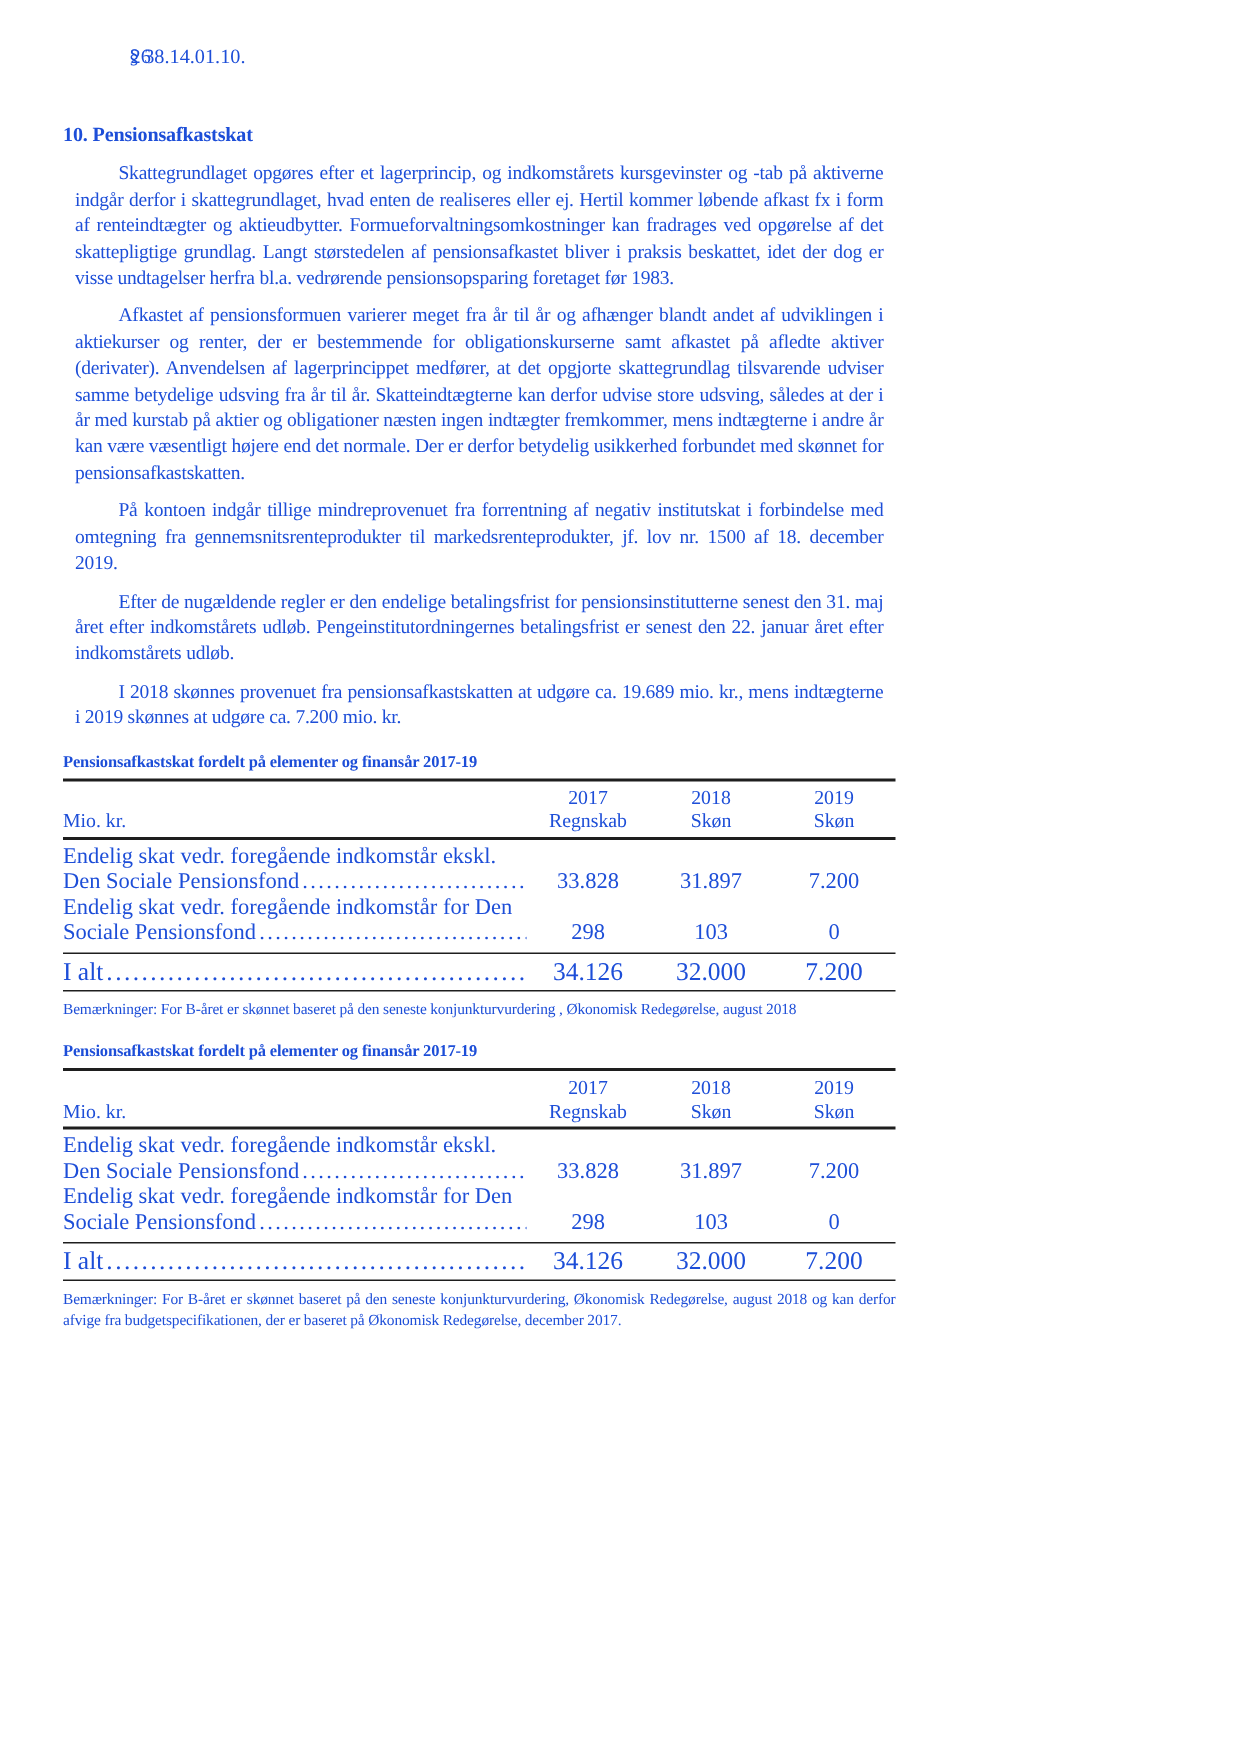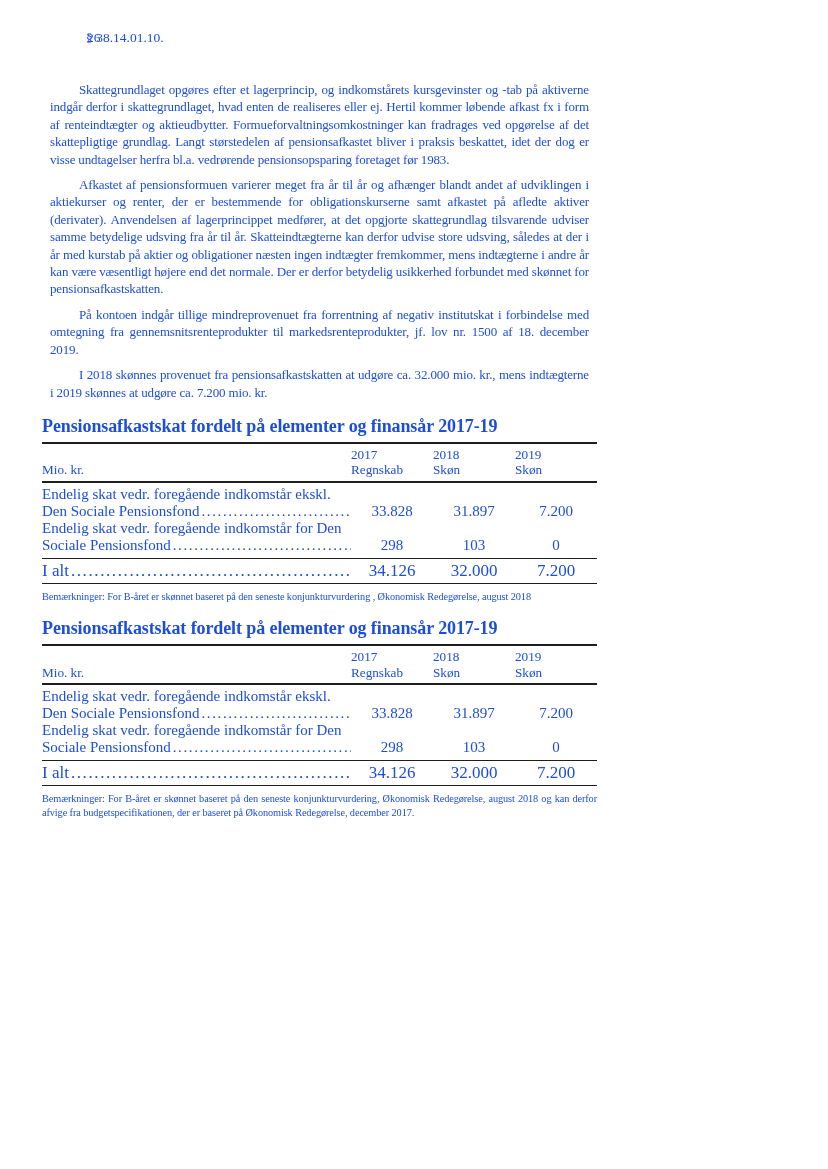--- a/index.html
+++ b/index.html
@@ -39,36 +39,36 @@
     font-size: 13px;
     line-height: 17.4px;
     letter-spacing: -0.15px;
     text-align: justify;
     text-indent: 29px;
     margin: 8px;
   }
   
   .table-block { margin-top: 15px; }
   .t-title {
-    font-size: 18px;
+    font-size: 11px;
     font-weight: bold;
     letter-spacing: -0.1px;
     margin: 0 0 5px 0;
   }
   .t-rule  { height: 0; border-top: 2px solid #1e1e1e; }
   .t-rule-thin { height: 0; border-top: 1.6px solid #1e1e1e; }
   .t-head {
     display: flex;
     align-items: flex-end;
     padding: 3px 0 3px 0;
     font-size: 13.2px;
     line-height: 15.5px;
   }
   .t-unit { flex: 1; }
-  .t-col-h { width: 82px; }
+  .t-col-h { width: 82px; text-align: center; }
   .t-body { padding: 3px 0 4px 0; font-size: 15px; line-height: 17px; }
   .t-row { display: flex; align-items: flex-end; }
   .t-label { width: 309px; }
   .t-label-line1 { white-space: nowrap; }
   .t-label-line2 { display: flex; align-items: flex-end; white-space: nowrap; }
   .dots {
     flex: 1;
     overflow: hidden;
     white-space: nowrap;
     margin-left: 2px;
@@ -91,25 +91,27 @@
 <body>
 
 <div class="page">
   <div class="content">
 
     <div class="page-header">
       <span class="page-number">26</span>
       <span class="section-header">§ 38.14.01.10.</span>
     </div>
 
+    <p class="doc-heading">10. Pensionsafkastskat</p>
 
     <p class="para">Skattegrundlaget opgøres efter et lagerprincip, og indkomstårets kursgevinster og -tab på aktiverne indgår derfor i skattegrundlaget, hvad enten de realiseres eller ej. Hertil kommer løbende afkast fx i form af renteindtægter og aktieudbytter. Formueforvaltningsomkostninger kan fradrages ved opgørelse af det skattepligtige grundlag. Langt størstedelen af pensionsafkastet bliver i praksis beskattet, idet der dog er visse undtagelser herfra bl.a. vedrørende pensionsopsparing foretaget før 1983.</p>
     <p class="para">Afkastet af pensionsformuen varierer meget fra år til år og afhænger blandt andet af udviklingen i aktiekurser og renter, der er bestemmende for obligationskurserne samt afkastet på afledte aktiver (derivater). Anvendelsen af lagerprincippet medfører, at det opgjorte skattegrundlag tilsvarende udviser samme betydelige udsving fra år til år. Skatteindtægterne kan derfor udvise store udsving, således at der i år med kurstab på aktier og obligationer næsten ingen indtægter fremkommer, mens indtægterne i andre år kan være væsentligt højere end det normale. Der er derfor betydelig usikkerhed forbundet med skønnet for pensionsafkastskatten.</p>
     <p class="para">På kontoen indgår tillige mindreprovenuet fra forrentning af negativ institutskat i forbindelse med omtegning fra gennemsnitsrenteprodukter til markedsrenteprodukter, jf. lov nr. 1500 af 18. december 2019.</p>
-    <p class="para">I 2018 skønnes provenuet fra pensionsafkastskatten at udgøre ca. 32.000 mio. kr., mens indtægterne i 2019 skønnes at udgøre ca. 7.200 mio. kr.</p>
+    <p class="para">Efter de nugældende regler er den endelige betalingsfrist for pensionsinstitutterne senest den 31. maj året efter indkomstårets udløb. Pengeinstitutordningernes betalingsfrist er senest den 22. januar året efter indkomstårets udløb.</p>
+    <p class="para">I 2018 skønnes provenuet fra pensionsafkastskatten at udgøre ca. 19.689 mio. kr., mens indtægterne i 2019 skønnes at udgøre ca. 7.200 mio. kr.</p>
 
     <div class="table-block">
       <p class="t-title">Pensionsafkastskat fordelt på elementer og finansår 2017-19</p>
       <div class="t-rule"></div>
       <div class="t-head">
         <div class="t-unit">Mio. kr.</div>
         <div class="t-col-h">
           <div>2017</div>
           <div>Regnskab</div>
         </div>

